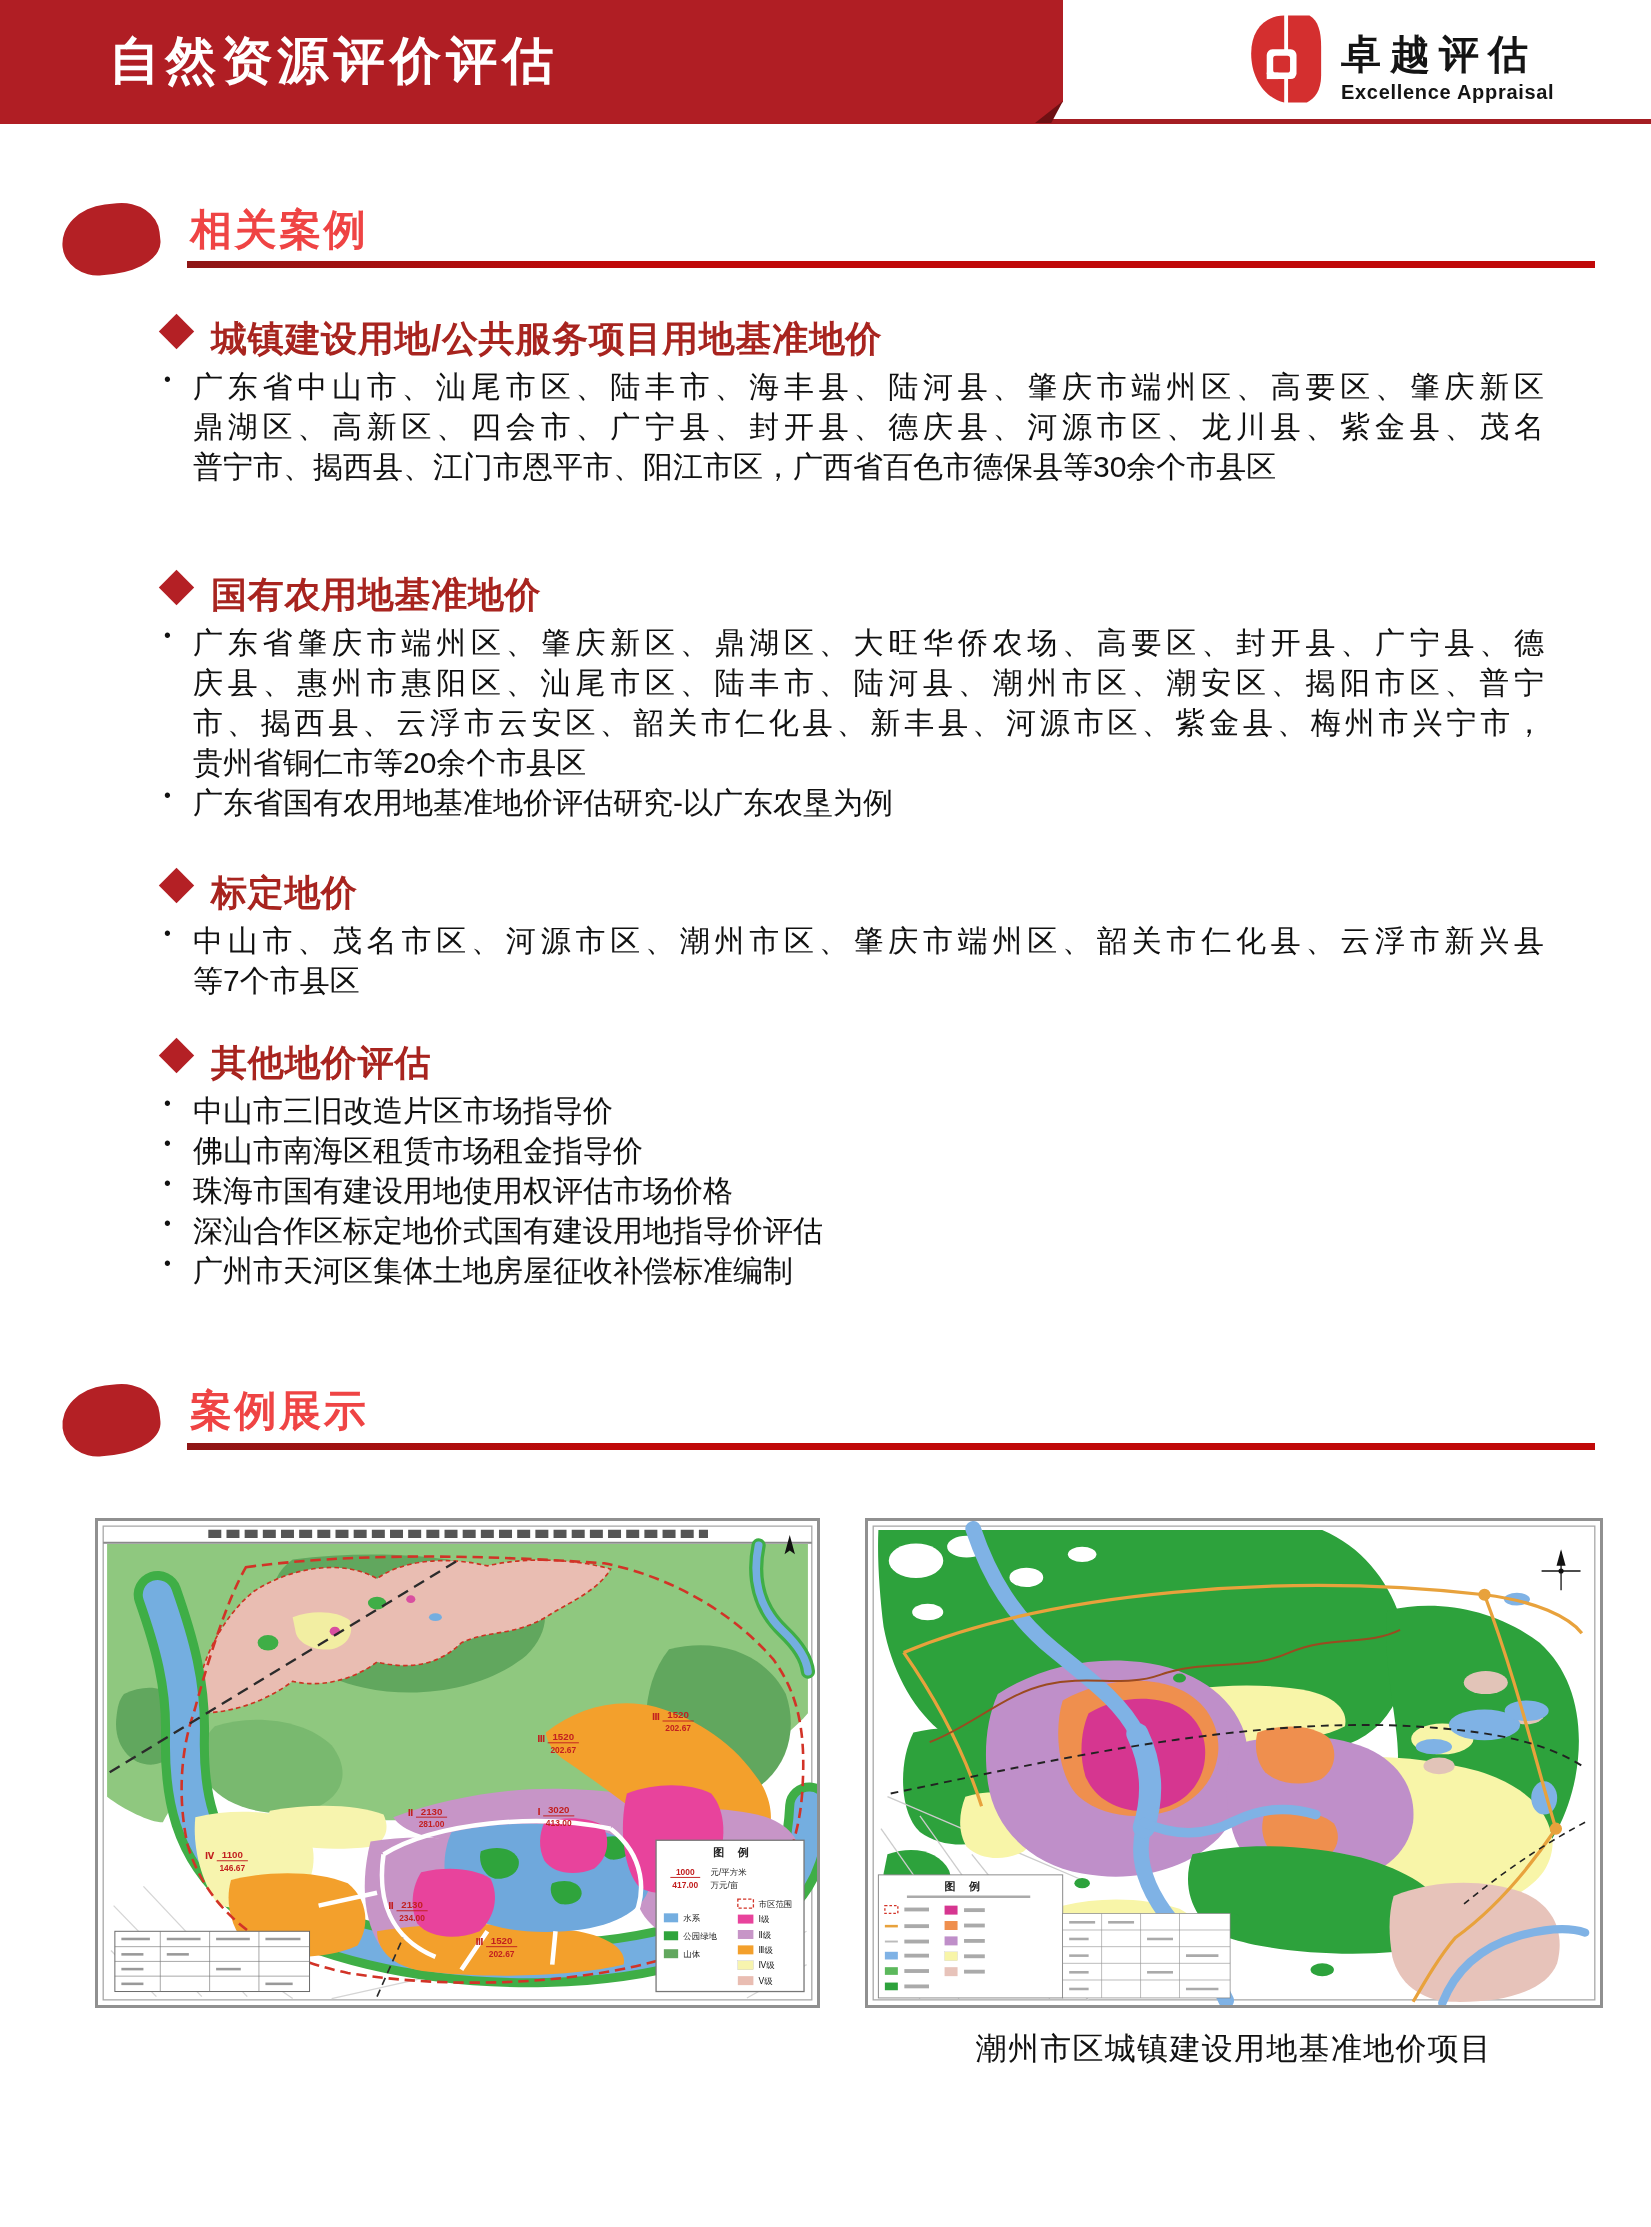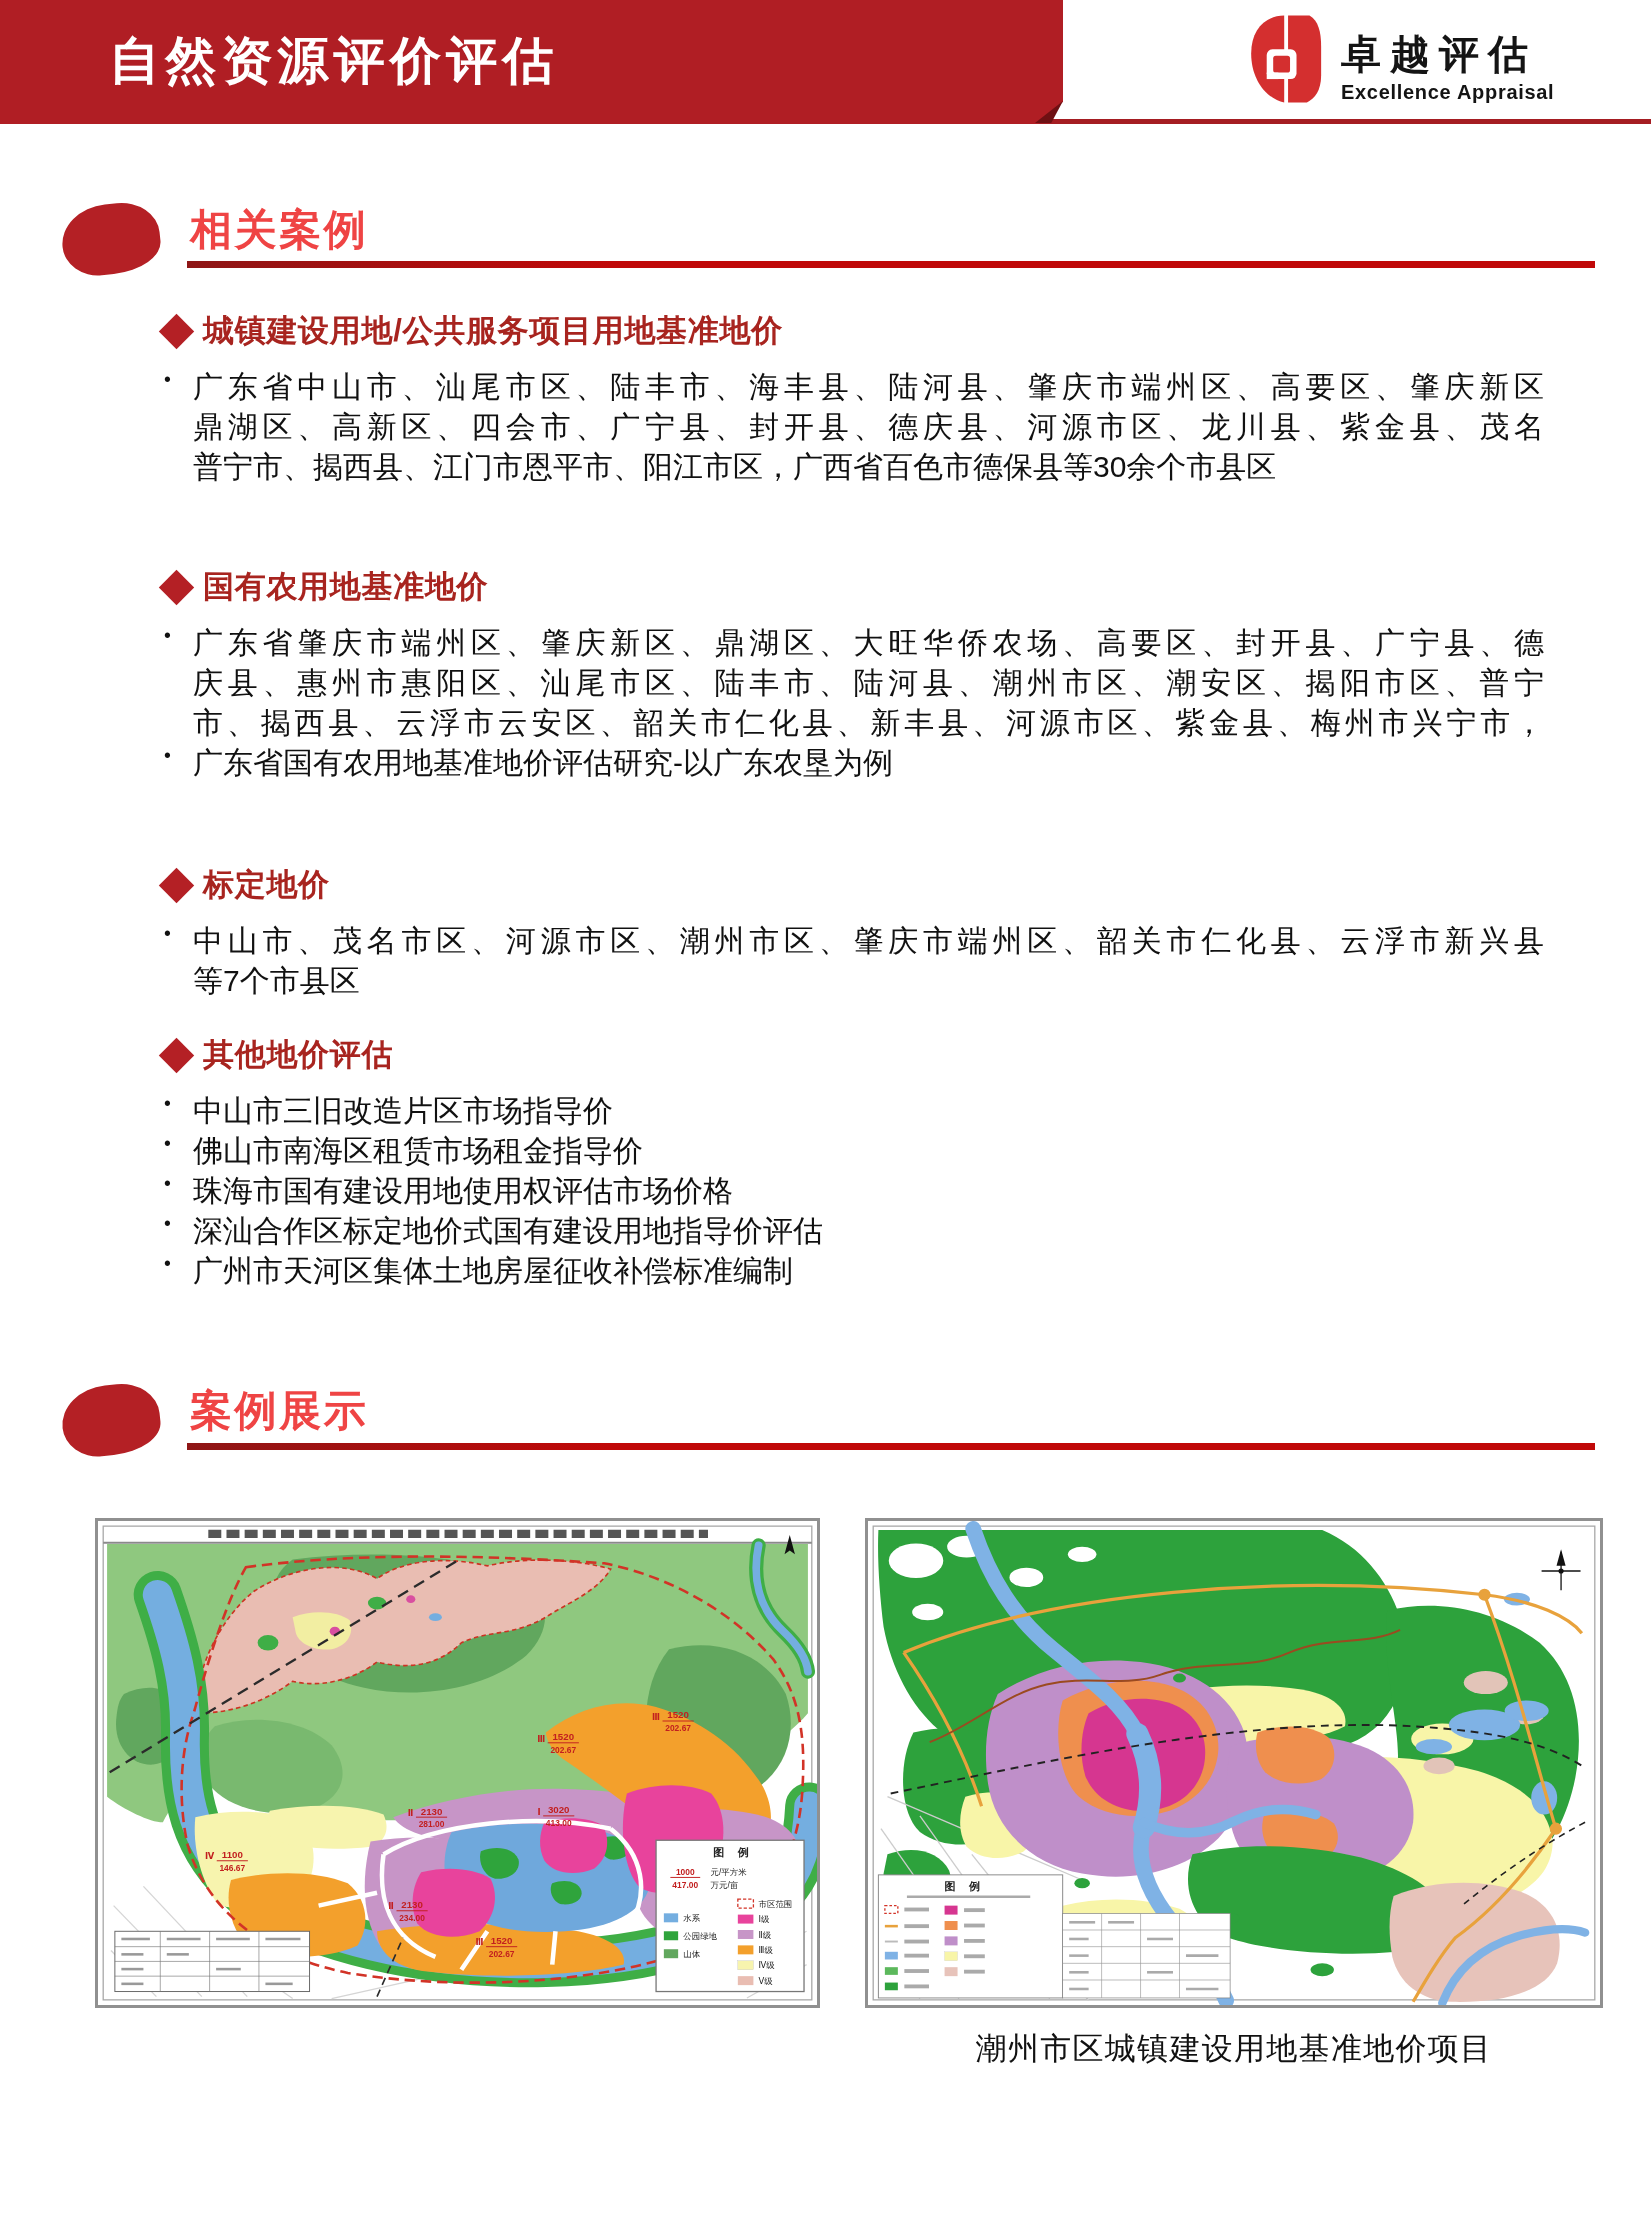--- a/index.html
+++ b/index.html
@@ -26,21 +26,21 @@
         border-radius:54% 46% 58% 42% / 62% 54% 46% 52%;transform:rotate(-6deg);}
   .sec-title{position:absolute;left:190px;font-size:42px;font-weight:600;color:#ef4444;letter-spacing:2.6px;}
   .sec-line{position:absolute;left:187px;width:1408px;height:6.5px;
             background:linear-gradient(90deg,#8e1616 0%,#c00808 30%,#c00808 100%);}
 
   
   .group{position:absolute;left:160px;width:1384px;}
   .g-head{position:relative;height:40px;margin-bottom:15.6px;}
   .diamond{position:absolute;left:3.9px;top:7.8px;width:25px;height:25px;background:#b42025;
            transform:rotate(45deg);}
-  .g-title{position:absolute;left:43px;top:0;margin:0;font-size:31px;line-height:40px;
+  .g-title{position:absolute;left:43px;top:0;margin:8px;font-size:36px;line-height:40px;
            font-weight:700;color:#a8241f;letter-spacing:0.7px;}
   .case-item{position:relative;padding-left:33px;}
   .bullet{position:absolute;left:3.9px;top:1.3px;font-size:19.5px;color:#111;}
   .case-line{font-size:30px;line-height:40px;color:#111;text-align:justify;text-align-last:justify;}
   .case-line.last{text-align-last:left;}
 
   
   .map{position:absolute;top:1518px;height:490px;border:3.9px solid #909090;background:#fff;
        box-sizing:border-box;}
   .map svg{width:100%;height:100%;display:block;}
@@ -103,20 +103,21 @@
   <div class="group" style="top:567px;">
     <div class="g-head">
       <span class="diamond"></span>
       <h3 class="g-title">国有农用地基准地价</h3>
     </div>
     <div class="case-item">
       <span class="bullet">•</span>
       <div class="case-line">广东省肇庆市端州区、肇庆新区、鼎湖区、大旺华侨农场、高要区、封开县、广宁县、德</div>
       <div class="case-line">庆县、惠州市惠阳区、汕尾市区、陆丰市、陆河县、潮州市区、潮安区、揭阳市区、普宁</div>
       <div class="case-line">市、揭西县、云浮市云安区、韶关市仁化县、新丰县、河源市区、紫金县、梅州市兴宁市，</div>
+      <div class="case-line last">贵州省铜仁市等20余个市县区</div>
     </div>
     <div class="case-item">
       <span class="bullet">•</span>
       <div class="case-line last">广东省国有农用地基准地价评估研究-以广东农垦为例</div>
     </div>
   </div>
 
   <div class="group" style="top:865px;">
     <div class="g-head">
       <span class="diamond"></span>

